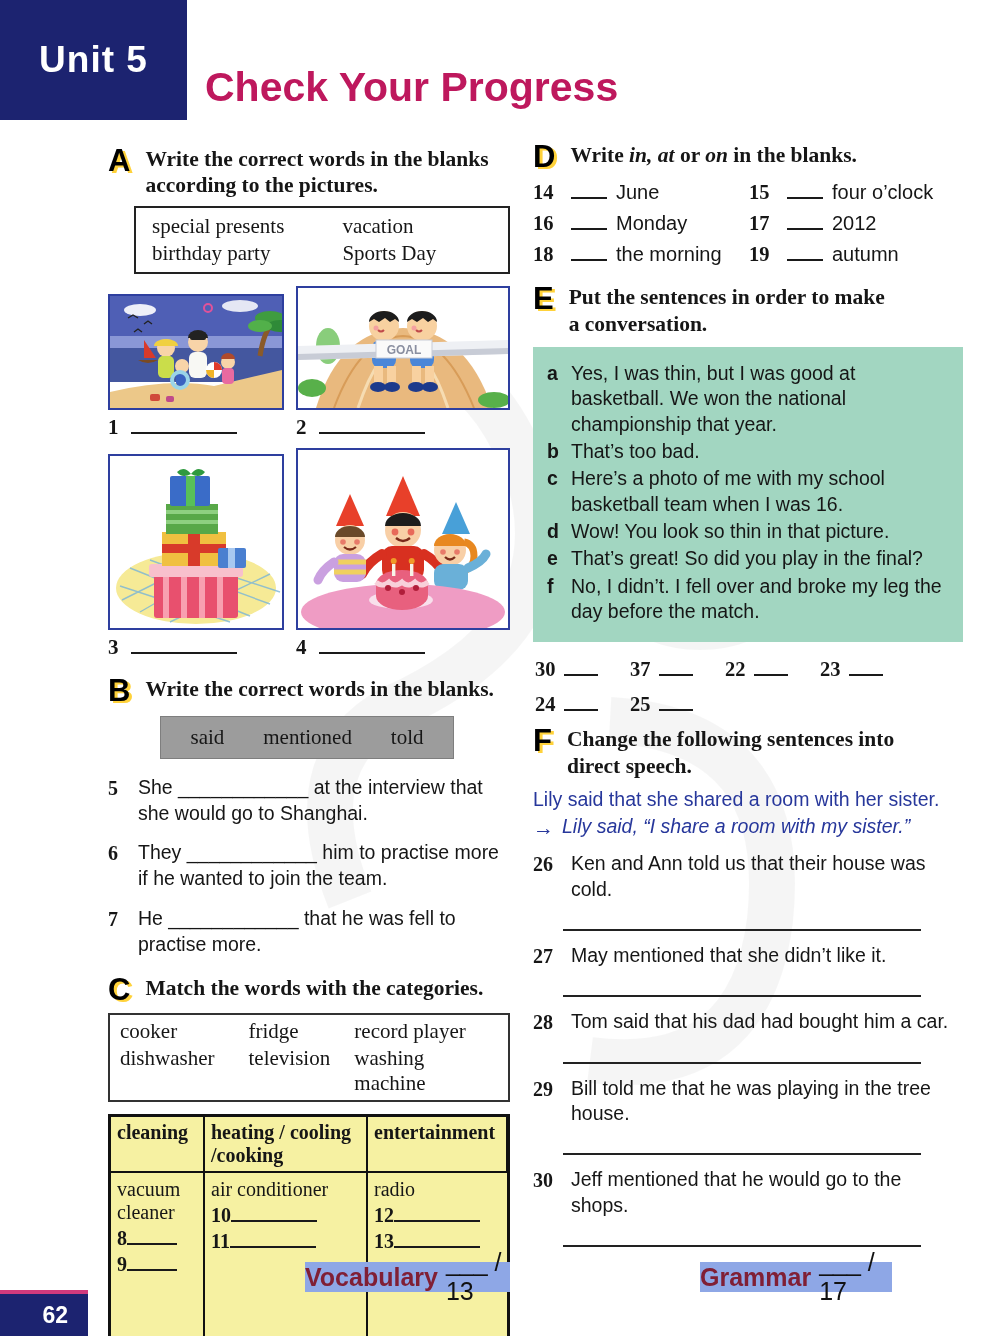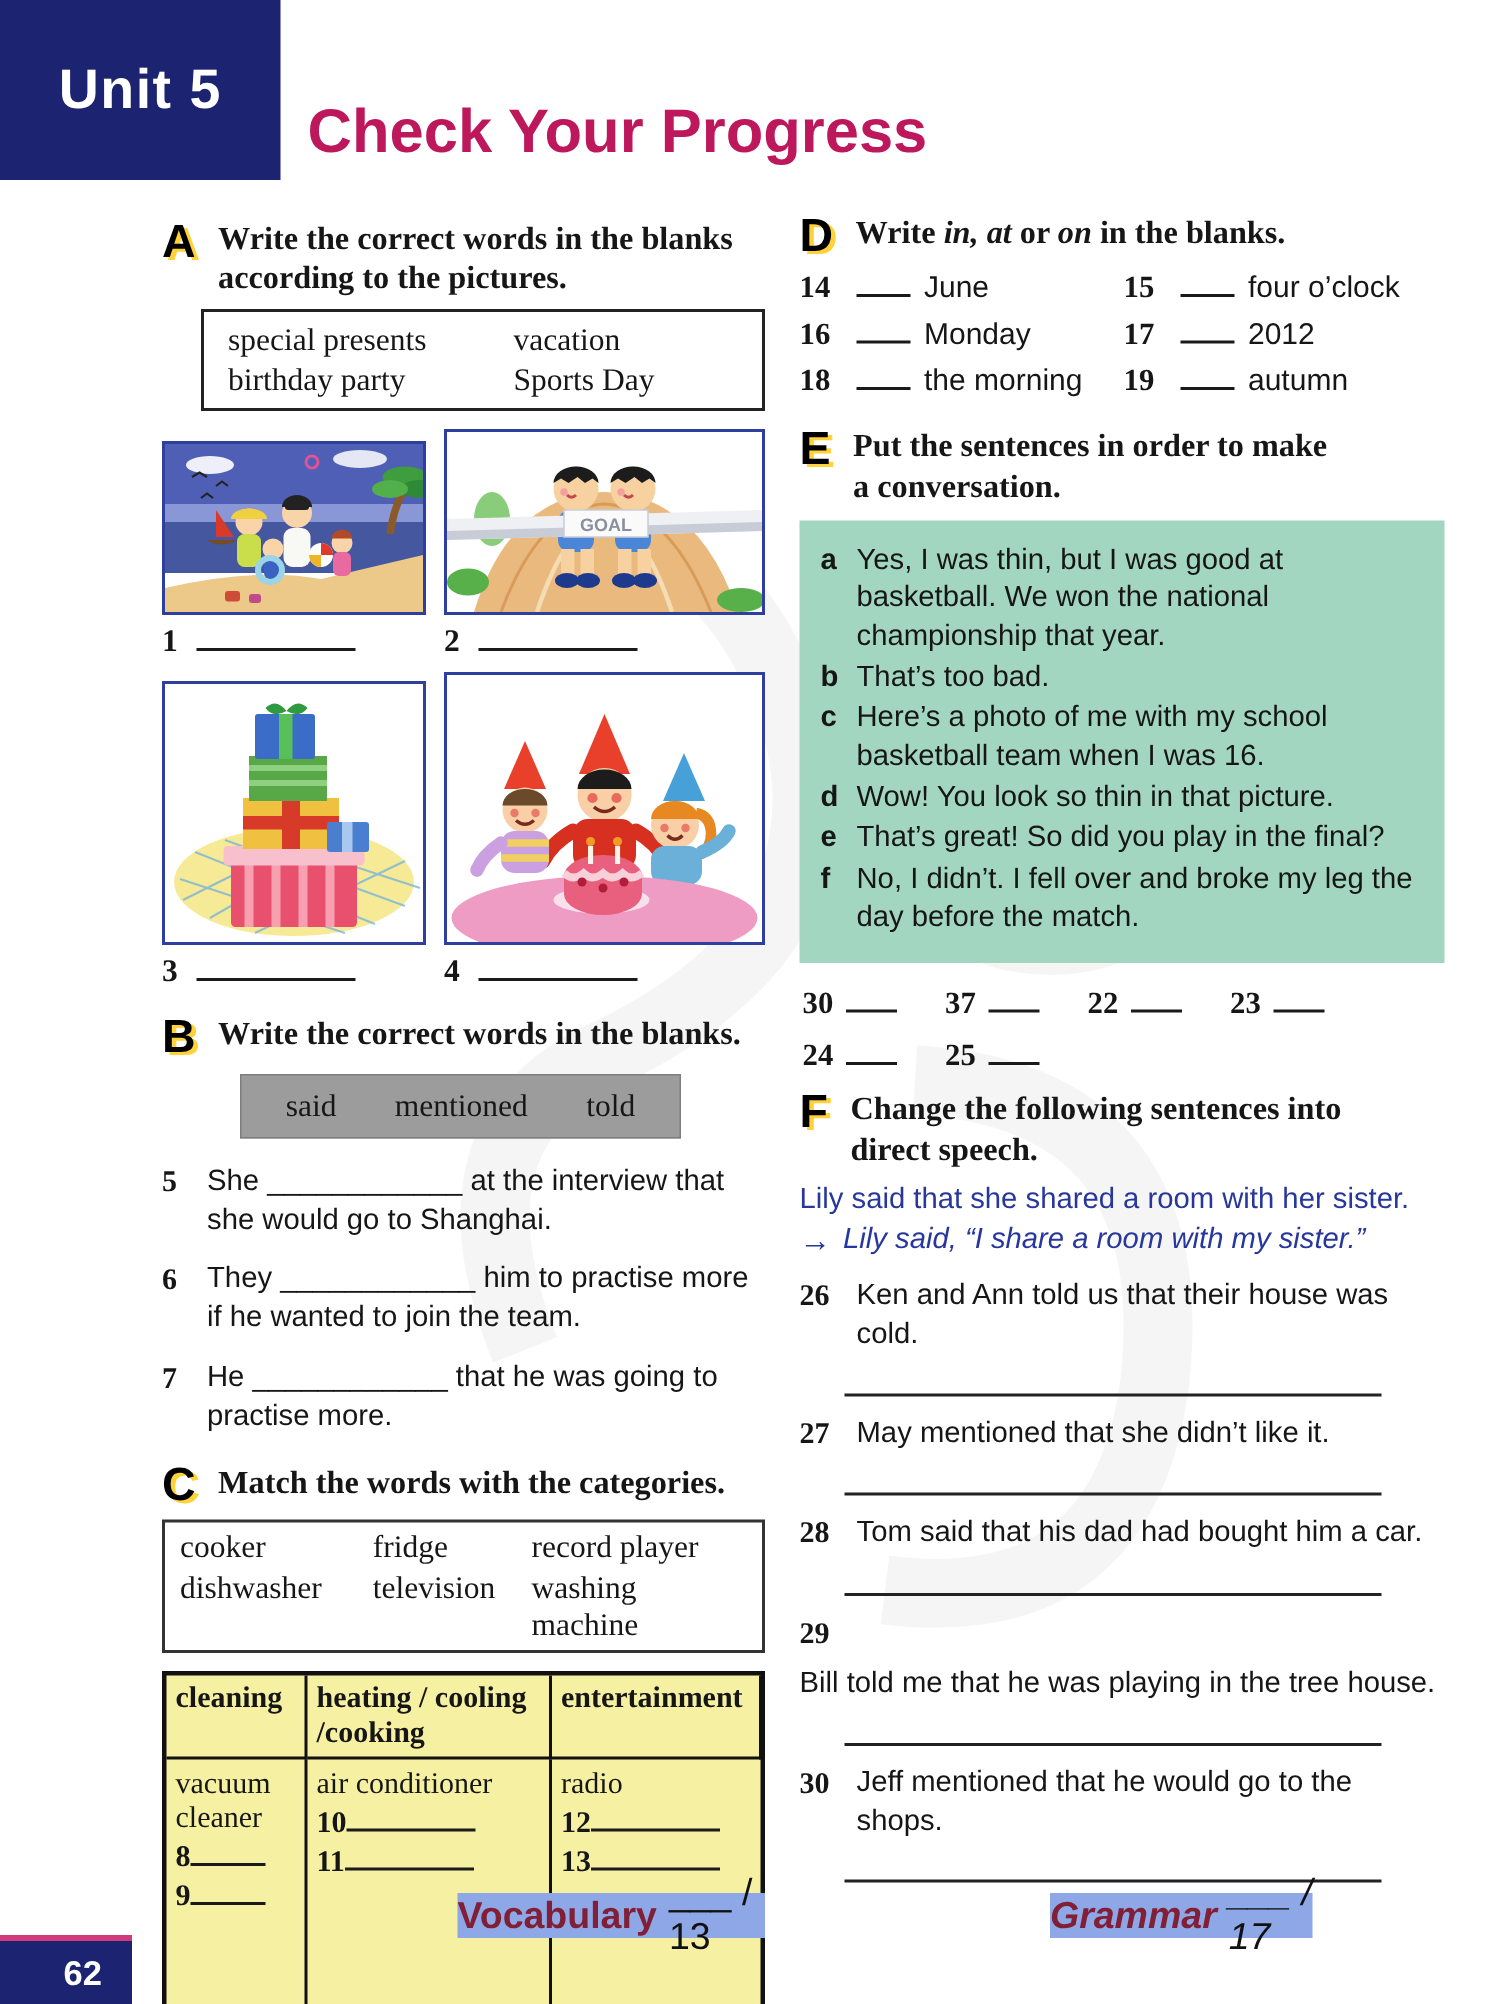--- a/index.html
+++ b/index.html
@@ -78,21 +78,21 @@
   .f-arrow{font-weight:bold;font-size:21px;}
   .f-direct-text{font-style:italic;}
   .answer-line{border-bottom:2px solid #222;height:20px;width:358px;margin:6px 0 12px 30px;}
 
   
   .badge{position:absolute;height:30px;background:#8ea7e6;display:flex;align-items:center;
          justify-content:flex-start;gap:8px;font-size:25px;}
   .badge-label{color:#801f35;font-weight:bold;}
   .badge-score{color:#111;}
   .badge-vocab{left:305px;top:1262px;width:205px;}
-  .badge-grammar{left:700px;top:1262px;width:175px;font-style:italic;}
+  .badge-grammar{left:700px;top:1262px;width:192px;}
   .page-num{position:absolute;left:0;top:1290px;width:88px;height:46px;background:#1c2370;
             border-top:4px solid #d13a7d;display:flex;align-items:center;justify-content:flex-end;
             padding-right:20px;box-sizing:border-box;}
   .page-num span{color:#fff;font-weight:bold;font-size:23px;}
 
   .watermark{position:absolute;left:230px;top:300px;opacity:.05;pointer-events:none;}
 </style>
 </head>
 <body>
 
@@ -284,21 +284,21 @@
         <div class="item">
           <span class="item-num">5</span>
           <span>She ____________ at the interview that she would go to Shanghai.</span>
         </div>
         <div class="item">
           <span class="item-num">6</span>
           <span>They ____________ him to practise more if he wanted to join the team.</span>
         </div>
         <div class="item">
           <span class="item-num">7</span>
-          <span>He ____________ that he was going to practise more.</span>
+          <span>He ____________ that he was fell to practise more.</span>
         </div>
       </div>
 
     <div class="sec" style="margin-top:18px;">
       <span class="sec-letter">C</span>
       <span class="sec-text">Match the words with the categories.</span>
     </div>
     <div class="wordbox-c">
         <span>cooker</span>
         <span>fridge</span>
@@ -416,21 +416,21 @@
           <div class="answer-line"></div>
         </div>
         <div class="f-item-wrap">
           <div class="item f-item" style="margin-bottom: 2px;">
             <span class="item-num">28</span>
             <span>Tom said that his dad had bought him a car.</span>
           </div>
           <div class="answer-line"></div>
         </div>
         <div class="f-item-wrap">
-          <div class="item f-item" style="margin-bottom: 2px; flex-direction: column;">
+          <div class="item f-item" style="margin-bottom: 2px;">
             <span class="item-num">29</span>
             <span>Bill told me that he was playing in the tree house.</span>
           </div>
           <div class="answer-line"></div>
         </div>
         <div class="f-item-wrap">
           <div class="item f-item" style="margin-bottom: 2px;">
             <span class="item-num">30</span>
             <span>Jeff mentioned that he would go to the shops.</span>
           </div>

